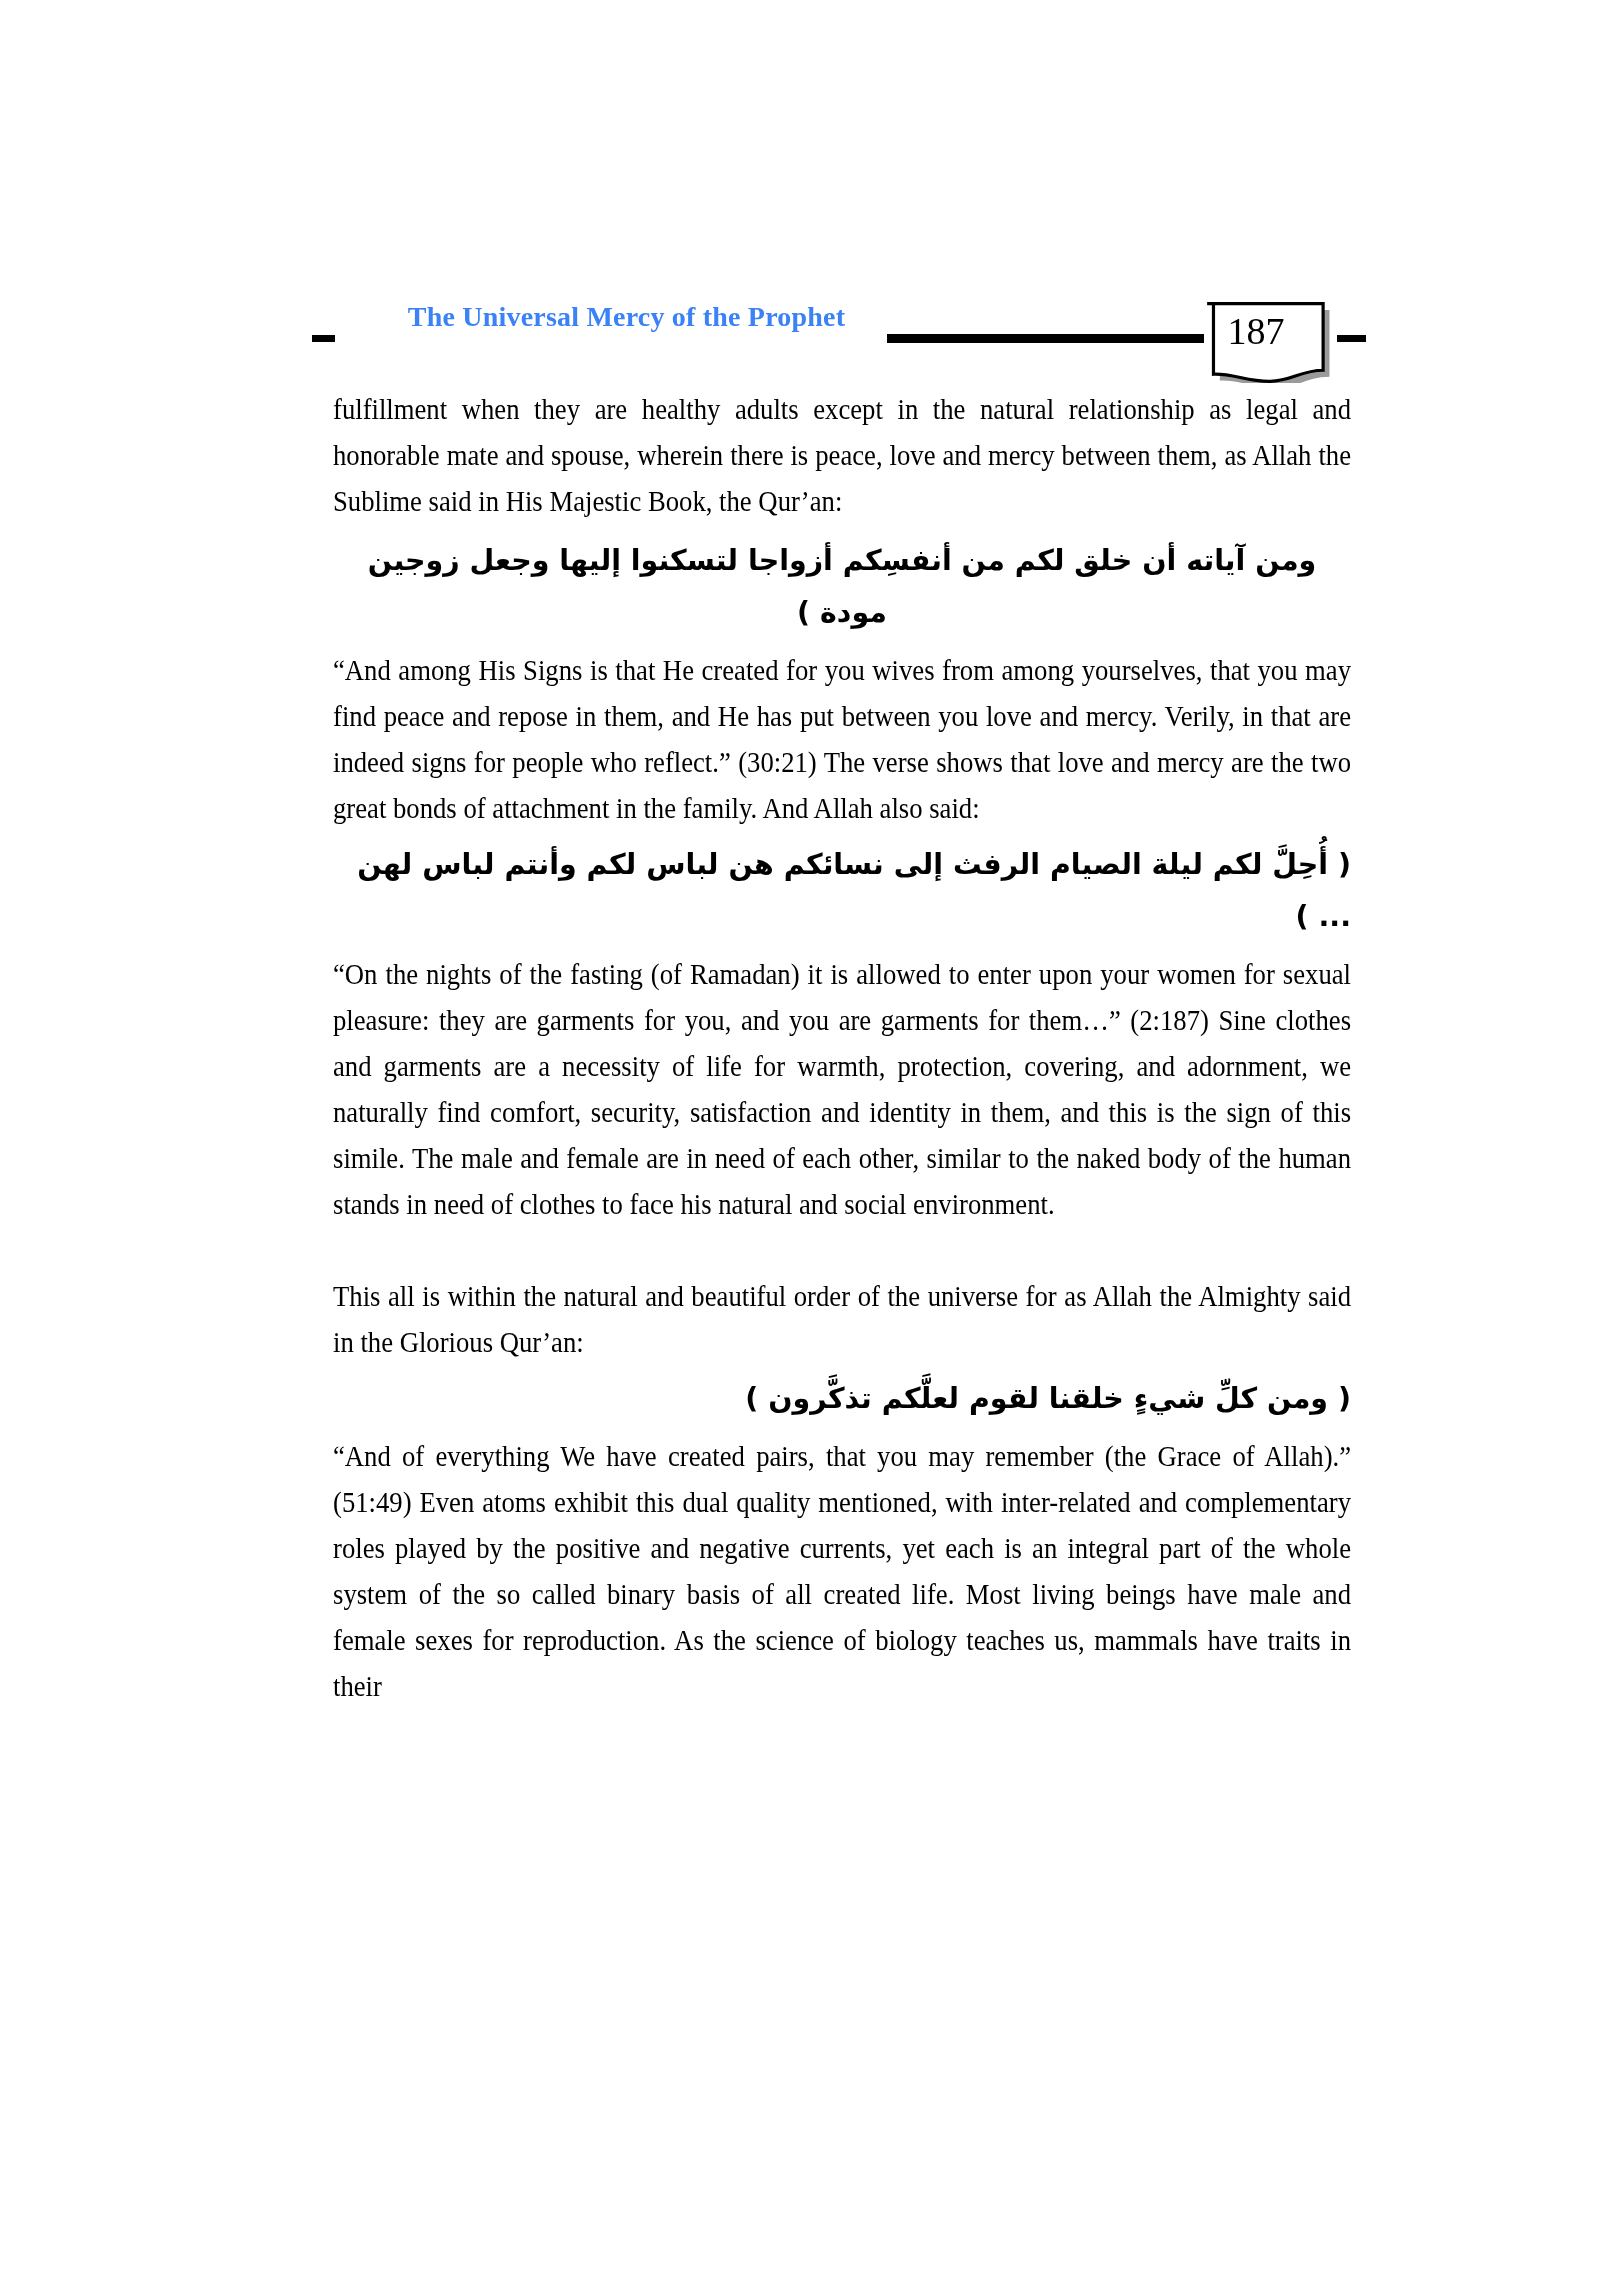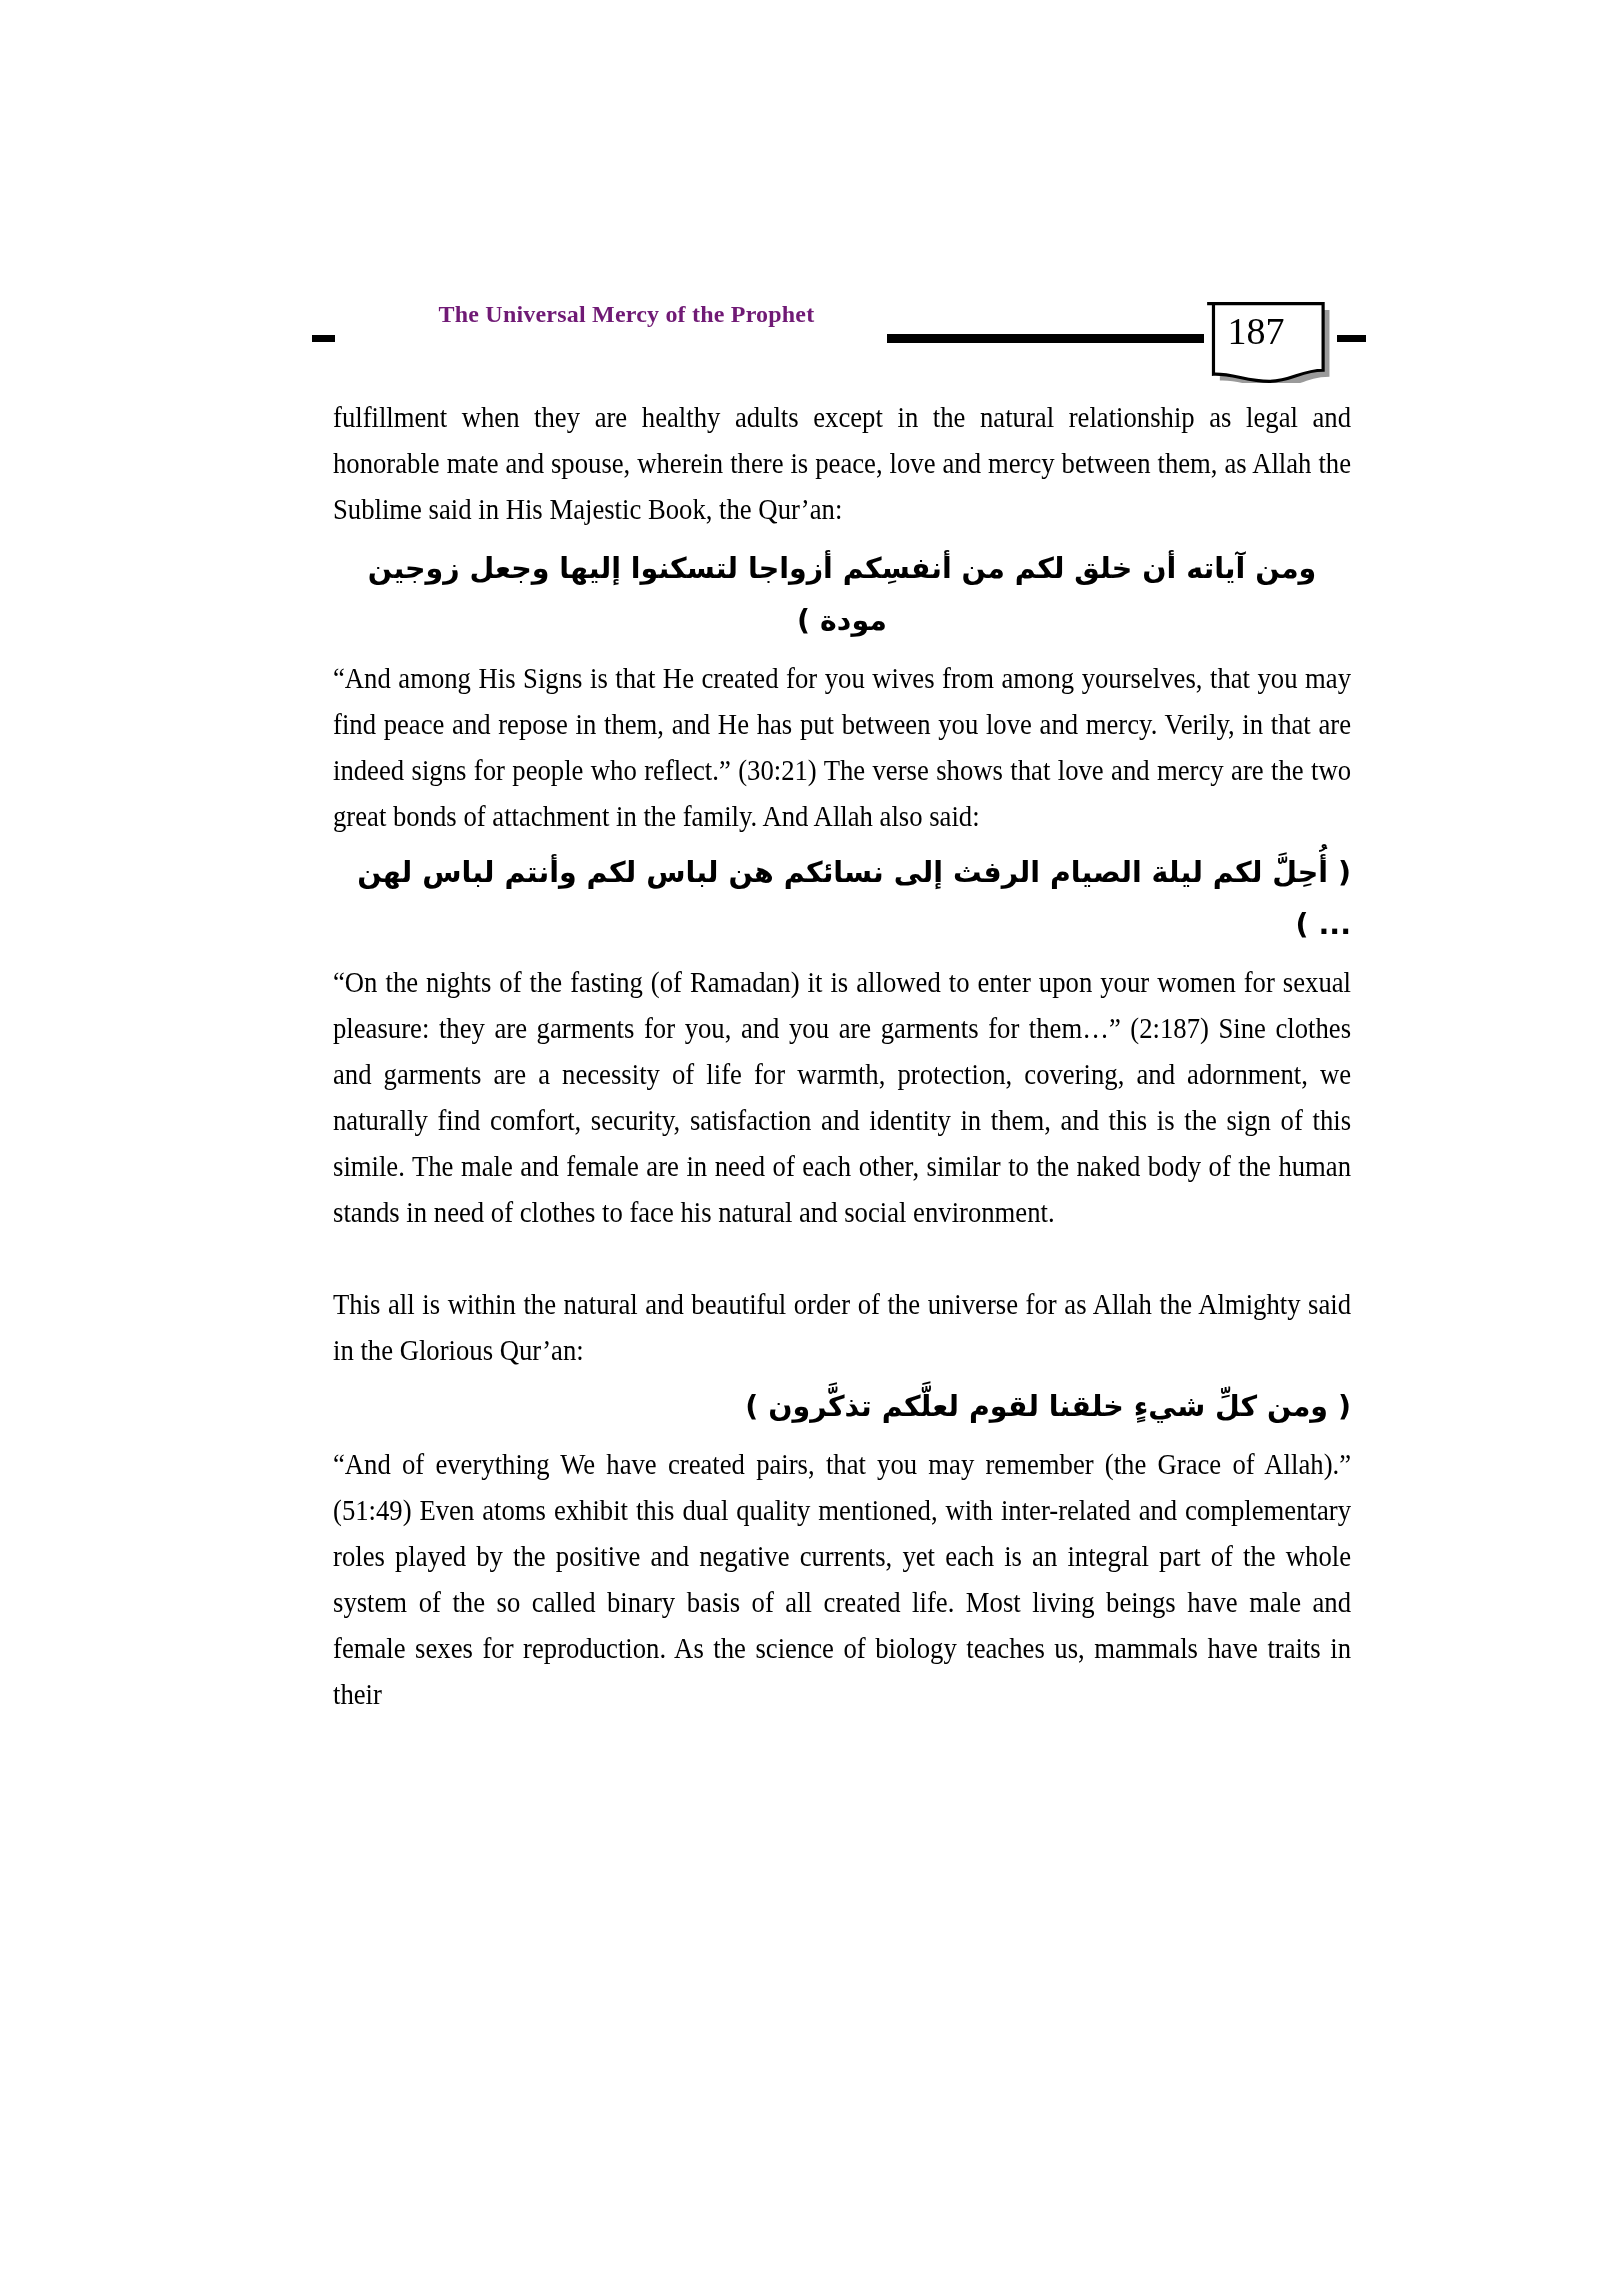--- a/index.html
+++ b/index.html
@@ -51,24 +51,24 @@
   }
 
   .header-title {
     position: absolute;
     left: 40px;
     top: 0px;
     width: 507px;
     text-align: center;
     font-family: "Liberation Serif", "DejaVu Serif", serif;
     font-weight: bold;
-    font-size: 24px;
+    font-size: 28px;
     line-height: 1.30;
     letter-spacing: 0.2px;
-    color: #701a75;
+    color: #3b82f6;
   }
 
   .header-rule {
     position: absolute;
     left: 554px;
     top: 35px;
     width: 317px;
     height: 8.7px;
     background: #000;
   }
@@ -98,21 +98,20 @@
     line-height: 1;
     color: #000;
   }
 
   
   .content {
     position: absolute;
     left: 333px;
     top: 386px;
     width: 1018px;
-    margin-top: 8px;
   }
 
   p.body {
     margin: 0;
     font-family: "Liberation Serif", "DejaVu Serif", serif;
     font-size: 29px;
     line-height: 46px;
     text-align: justify;
     text-justify: inter-word;
     color: #000;

